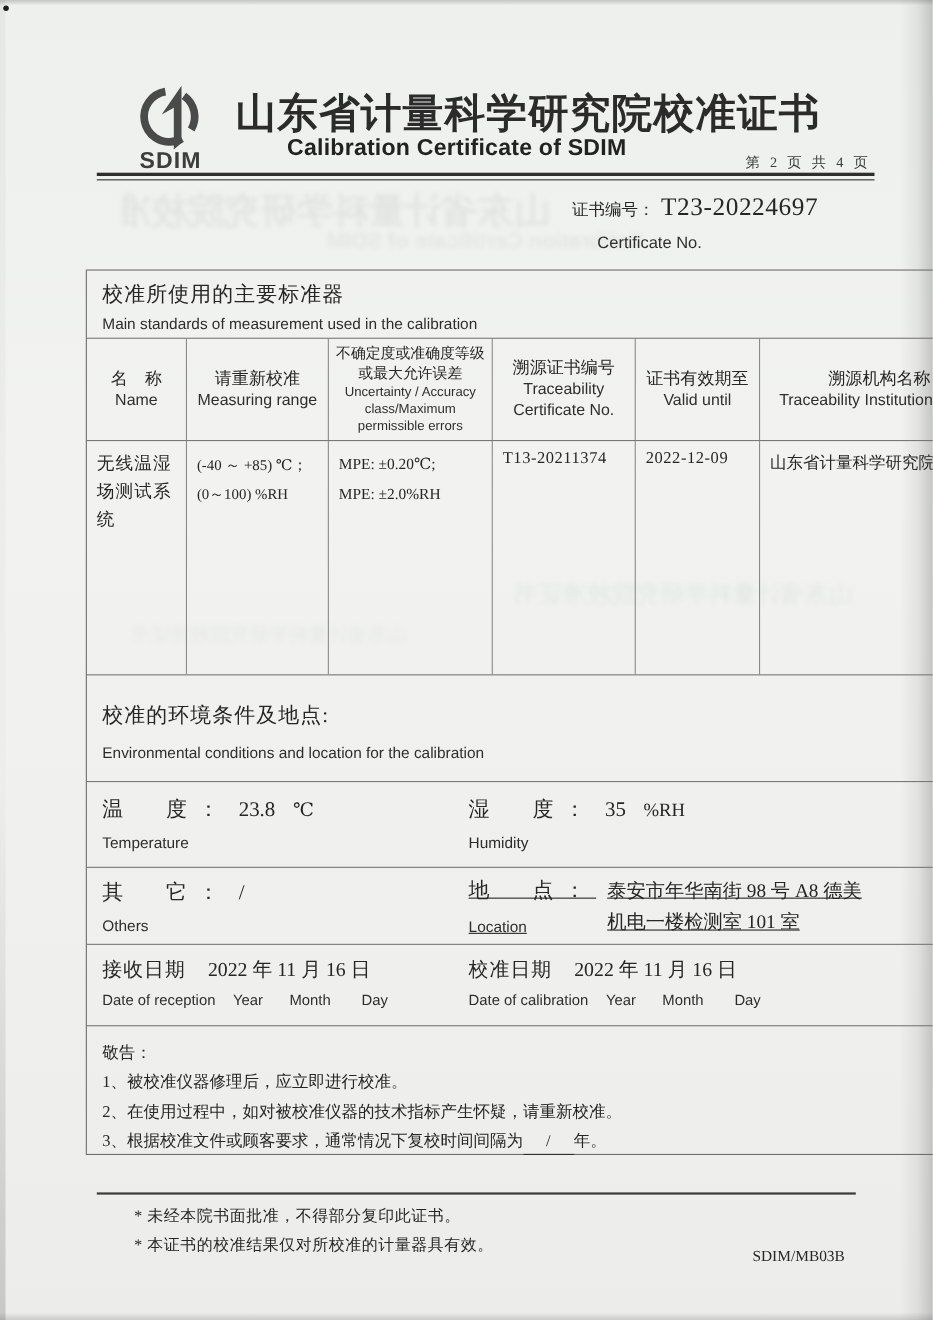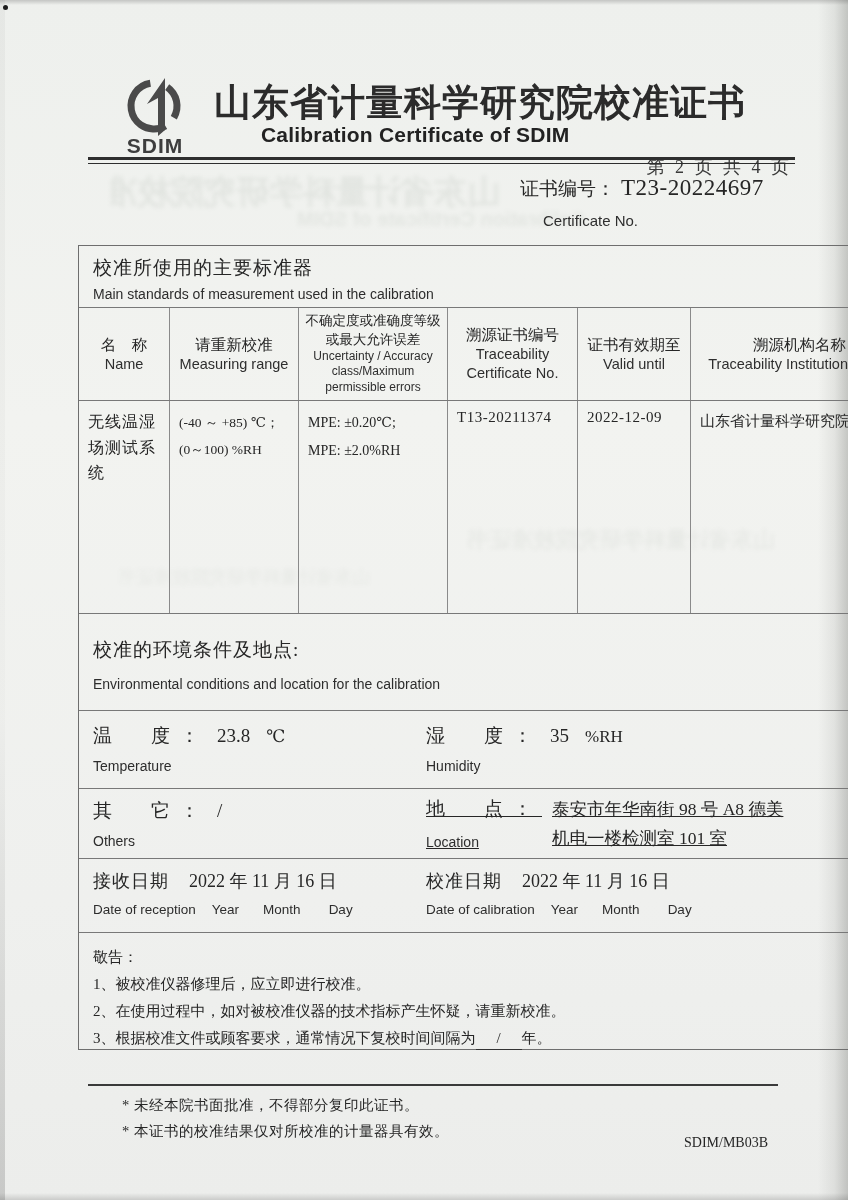--- a/index.html
+++ b/index.html
@@ -31,25 +31,25 @@
   .ghost2 { left:295px; top:208px; width:290px; font-size:20px; opacity:0.11; }
   .ghost3 { left:430px; top:525px; width:345px; font-size:22px; opacity:0.08; }
   .ghost4 { left:120px; top:565px; width:250px; font-size:18px; opacity:0.06; }
 
   
   .logo { position:absolute; left:120px; top:74px; width:70px; text-align:center; }
   .logo-text { font-family:"Liberation Sans","DejaVu Sans",sans-serif; font-weight:700;
     font-size:21px; letter-spacing:1px; color:#3d3d3d; margin-top:-8px; }
   .title-zh { position:absolute; left:214px; top:78px; font-size:37px; font-weight:700; letter-spacing:1px; color:#2b2b2b; }
   .title-en { position:absolute; left:261px; top:123px; font-size:21px; font-weight:700; letter-spacing:0.2px; color:#222; }
-  .page-info { position:absolute; right:56px; top:155px; font-size:18px; letter-spacing:3px; color:#3a3a3a; }
+  .page-info { position:absolute; right:56px; top:139px; font-size:13px; letter-spacing:3px; color:#3a3a3a; }
   .rule { position:absolute; left:88px; top:157px; width:707px; height:7px;
     border-top:3px solid #2e2e2e; border-bottom:1px solid #2e2e2e; }
   .cert-line { position:absolute; left:520px; top:175px; display:flex; align-items:baseline; }
-  .cert-label-zh { font-size:19px; }
+  .cert-label-zh { font-size:15px; }
   .cert-no { font-size:23px; margin-left:6px; letter-spacing:0.5px; }
   .cert-label-en { position:absolute; left:543px; top:212px; font-size:15px; color:#2e2e2e; }
 
   
   .main-box { position:absolute; left:78px; top:245px; width:831px; height:805px; border:1px solid #6e6e6e; }
   .sec-std-title { height:62px; border-bottom:1px solid #787878; padding:9px 0 0 14px; }
   .sec-std-title .zh { font-size:19px; letter-spacing:1px; }
   .sec-std-title .en { font-size:14px; margin-top:5px; color:#2d2d2d; }
 
   .tgrid { display:grid; grid-template-columns:91px 129px 149px 130px 113px 1fr; }

